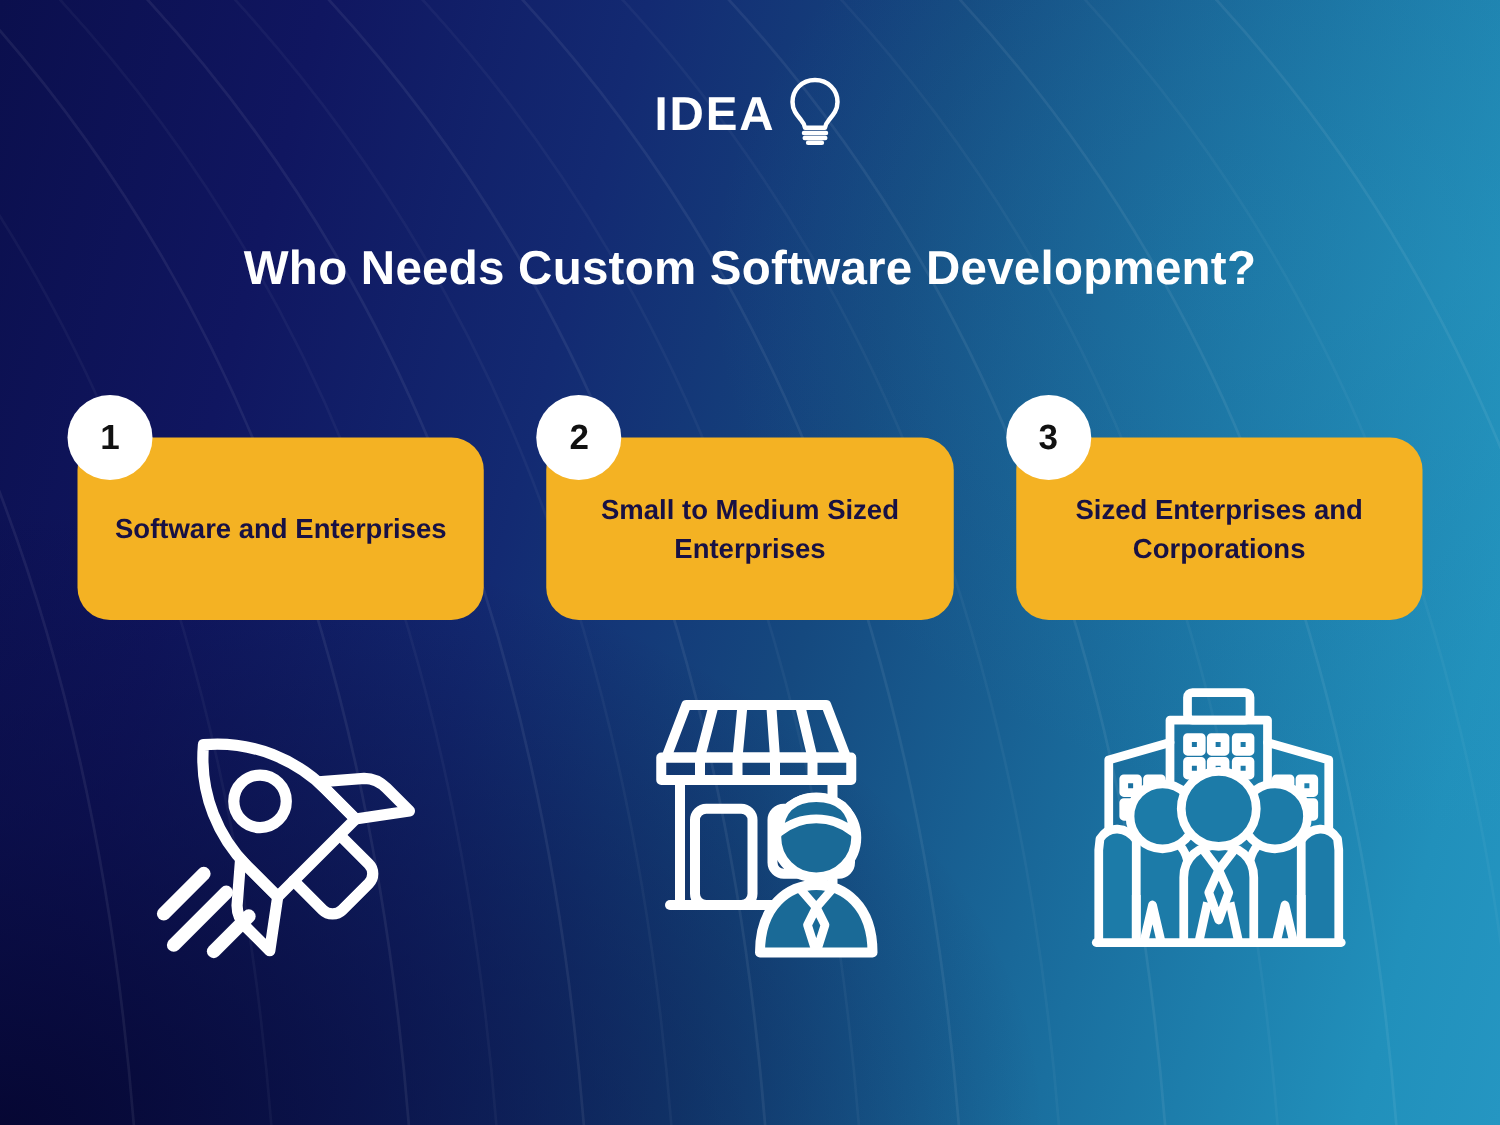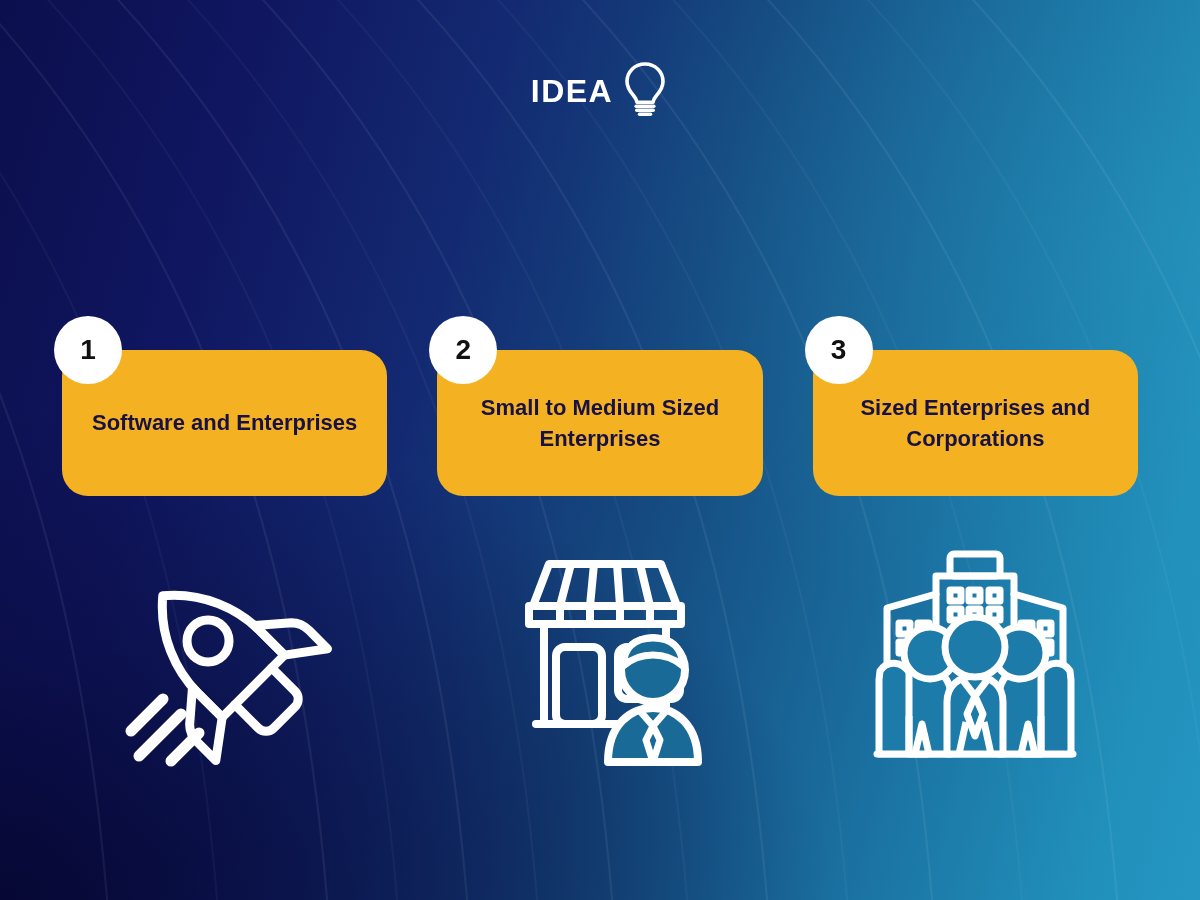--- a/index.html
+++ b/index.html
@@ -47,21 +47,21 @@
     top: 60px;
     left: 0;
     width: 1200px;
     display: flex;
     align-items: center;
     justify-content: center;
     gap: 8px;
   }
   .logo-word {
     color: #ffffff;
-    font-size: 32px;
+    font-size: 38px;
     font-weight: 700;
     letter-spacing: 1.5px;
     line-height: 1;
   }
   .logo-bulb { display: block; }
 
   
   .title {
     position: absolute;
     top: 168px;
@@ -177,20 +177,21 @@
         <g fill="none" stroke="#ffffff" stroke-width="3.6" stroke-linecap="round" stroke-linejoin="round">
           <path d="M24 4 C13.5 4 6 12 6 21.5 C6 28 9.5 32 12.5 35.5 C14.6 38 15.6 39.8 16 42.2 L32 42.2 C32.4 39.8 33.4 38 35.5 35.5 C38.5 32 42 28 42 21.5 C42 12 34.5 4 24 4 Z"></path>
           <path d="M15.2 46.3 L32.8 46.3"></path>
           <path d="M15.8 50.3 L32.2 50.3"></path>
           <path d="M18.5 54.2 L29.5 54.2"></path>
         </g>
       </svg>
     </span>
   </div>
 
+  <h1 class="title">Who Needs Custom Software Development?</h1>
 
   <div class="cards">
 
     <div class="card-wrap">
       <div class="card">
         <span class="card-label">Software and Enterprises</span>
       </div>
       <div class="badge">1</div>
     </div>
 

